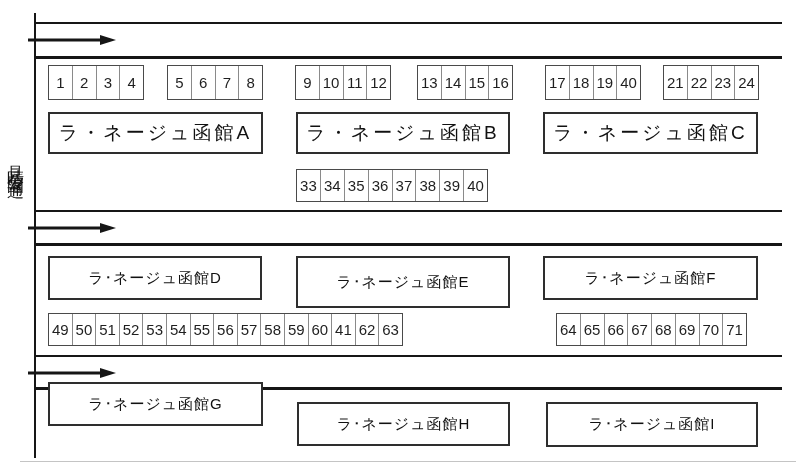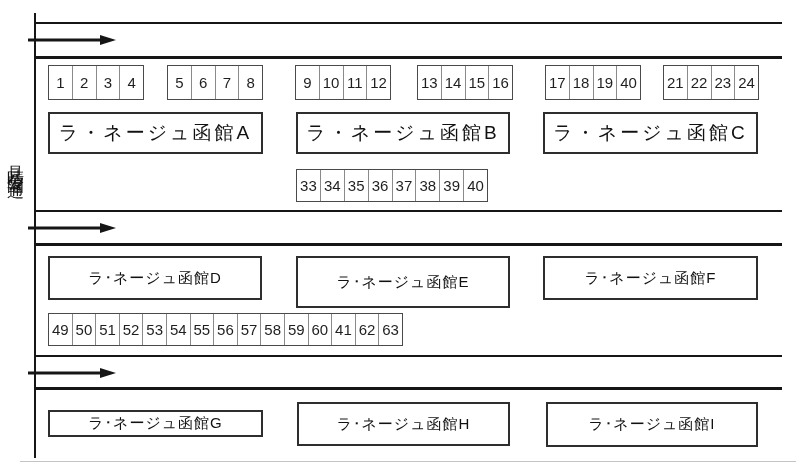--- a/index.html
+++ b/index.html
@@ -121,26 +121,36 @@
       <span class="cell">55</span>
       <span class="cell">56</span>
       <span class="cell">57</span>
       <span class="cell">58</span>
       <span class="cell">59</span>
       <span class="cell">60</span>
       <span class="cell">41</span>
       <span class="cell">62</span>
       <span class="cell">63</span>
     </div>
+  <div class="pgroup" style="left:556px;top:313px;width:191px;height:33px">
+      <span class="cell">64</span>
+      <span class="cell">65</span>
+      <span class="cell">66</span>
+      <span class="cell">67</span>
+      <span class="cell">68</span>
+      <span class="cell">69</span>
+      <span class="cell">70</span>
+      <span class="cell">71</span>
+    </div>
 
   <div class="building wide" style="left:48px;top:112px;width:215px;height:42px">ラ・ネージュ函館A</div>
   <div class="building wide" style="left:296px;top:112px;width:214px;height:42px">ラ・ネージュ函館B</div>
   <div class="building wide" style="left:543px;top:112px;width:215px;height:42px">ラ・ネージュ函館C</div>
 
   <div class="building narrow" style="left:48px;top:256px;width:214px;height:44px">ラ･ネージュ函館D</div>
   <div class="building narrow" style="left:296px;top:256px;width:214px;height:52px">ラ･ネージュ函館E</div>
   <div class="building narrow" style="left:543px;top:256px;width:215px;height:44px">ラ･ネージュ函館F</div>
 
-  <div class="building narrow" style="left:48px;top:410px;width:215px;height:27px">ラ･ネージュ函館G</div>
+  <div class="building narrow" style="left:48px;top:382px;width:215px;height:44px">ラ･ネージュ函館G</div>
   <div class="building narrow" style="left:297px;top:402px;width:213px;height:44px">ラ･ネージュ函館H</div>
   <div class="building narrow" style="left:546px;top:402px;width:212px;height:45px">ラ･ネージュ函館I</div>
 
 </div>
 
 </body></html>

